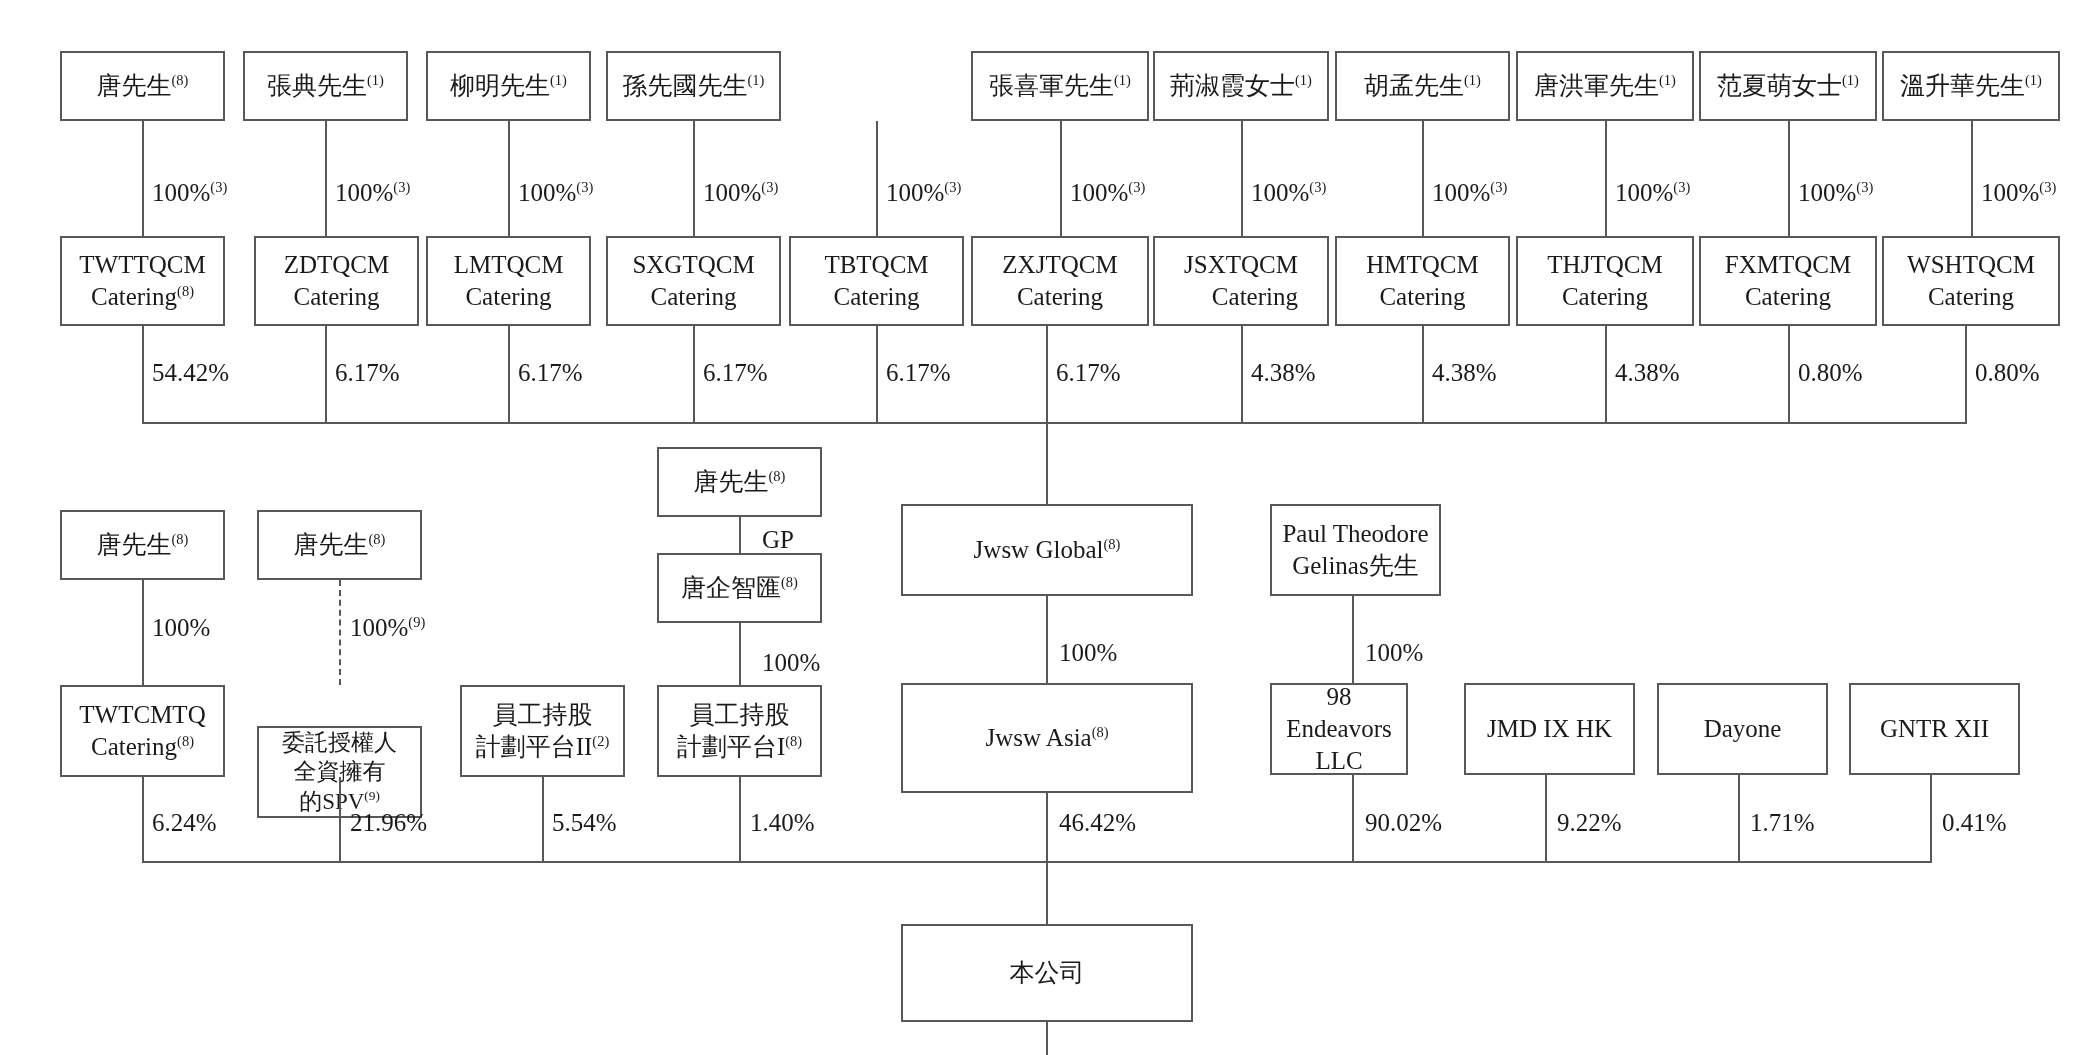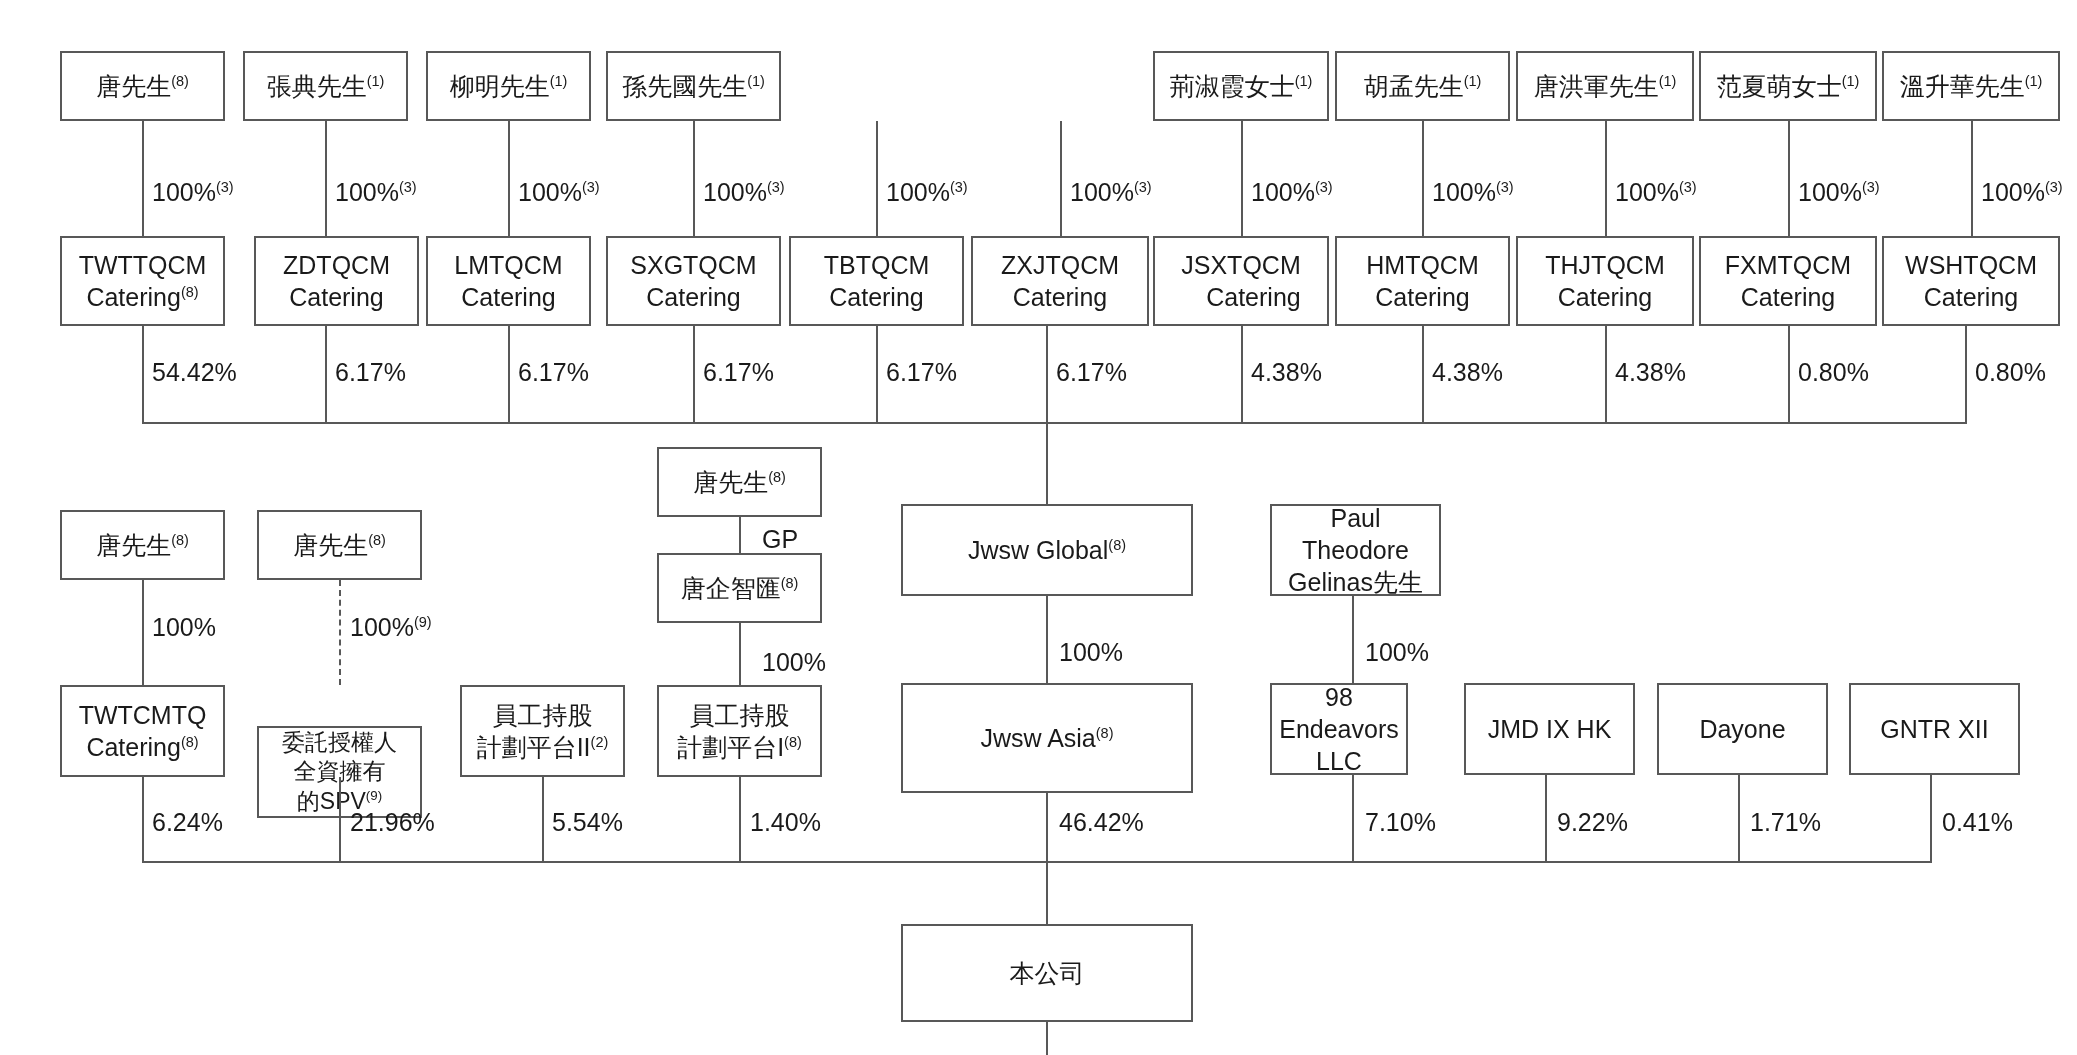--- a/index.html
+++ b/index.html
@@ -5,21 +5,21 @@
   html, body {
     margin: 0;
     padding: 0;
     background: #ffffff;
   }
   #chart-root {
     position: relative;
     width: 2077px;
     height: 1055px;
     background: #ffffff;
-    font-family: Liberation Sans, sans-serif;
+    font-family: Liberation Serif, serif;
     color: #1a1a1a;
     overflow: hidden;
   }
   .node {
     position: absolute;
     box-sizing: border-box;
     border: 2px solid #585858;
     background: #ffffff;
     display: flex;
     align-items: center;
@@ -72,20 +72,23 @@
   </div>
   <div class="node" style="left:243px; top:51px; width:165px; height:70px;">
     <span class="label"><span>張典先生</span><sup>(1)</sup></span>
   </div>
   <div class="node" style="left:426px; top:51px; width:165px; height:70px;">
     <span class="label"><span>柳明先生</span><sup>(1)</sup></span>
   </div>
   <div class="node" style="left:606px; top:51px; width:175px; height:70px;">
     <span class="label"><span>孫先國先生</span><sup>(1)</sup></span>
   </div>
+  <div class="node" style="left:971px; top:51px; width:178px; height:70px;">
+    <span class="label"><span>張喜軍先生</span><sup>(1)</sup></span>
+  </div>
   <div class="node" style="left:1153px; top:51px; width:176px; height:70px;">
     <span class="label"><span>荊淑霞女士</span><sup>(1)</sup></span>
   </div>
   <div class="node" style="left:1335px; top:51px; width:175px; height:70px;">
     <span class="label"><span>胡孟先生</span><sup>(1)</sup></span>
   </div>
   <div class="node" style="left:1516px; top:51px; width:178px; height:70px;">
     <span class="label"><span>唐洪軍先生</span><sup>(1)</sup></span>
   </div>
   <div class="node" style="left:1699px; top:51px; width:178px; height:70px;">
@@ -273,21 +276,21 @@
   <div class="edge v" style="left:1738px; top:775px; height:88px;"></div>
   <div class="edge v" style="left:1930px; top:775px; height:88px;"></div>
 
   <div class="edge h" style="left:142px; top:861px; width:1790px;"></div>
 
   <div class="pct" style="left:152px; top:810px;"><span>6.24%</span></div>
   <div class="pct" style="left:350px; top:810px;"><span>21.96%</span></div>
   <div class="pct" style="left:552px; top:810px;"><span>5.54%</span></div>
   <div class="pct" style="left:750px; top:810px;"><span>1.40%</span></div>
   <div class="pct" style="left:1059px; top:810px;"><span>46.42%</span></div>
-  <div class="pct" style="left:1365px; top:810px;"><span>7.10%</span></div>
+  <div class="pct" style="left:1365px; top:810px;"><span>90.02%</span></div>
   <div class="pct" style="left:1557px; top:810px;"><span>9.22%</span></div>
   <div class="pct" style="left:1750px; top:810px;"><span>1.71%</span></div>
   <div class="pct" style="left:1942px; top:810px;"><span>0.41%</span></div>
 
   <div class="node" style="left:901px; top:924px; width:292px; height:98px;">
     <span class="label"><span>本公司</span></span>
   </div>
   <div class="edge v" style="left:1046px; top:1022px; height:33px;"></div>
 
 </div>

